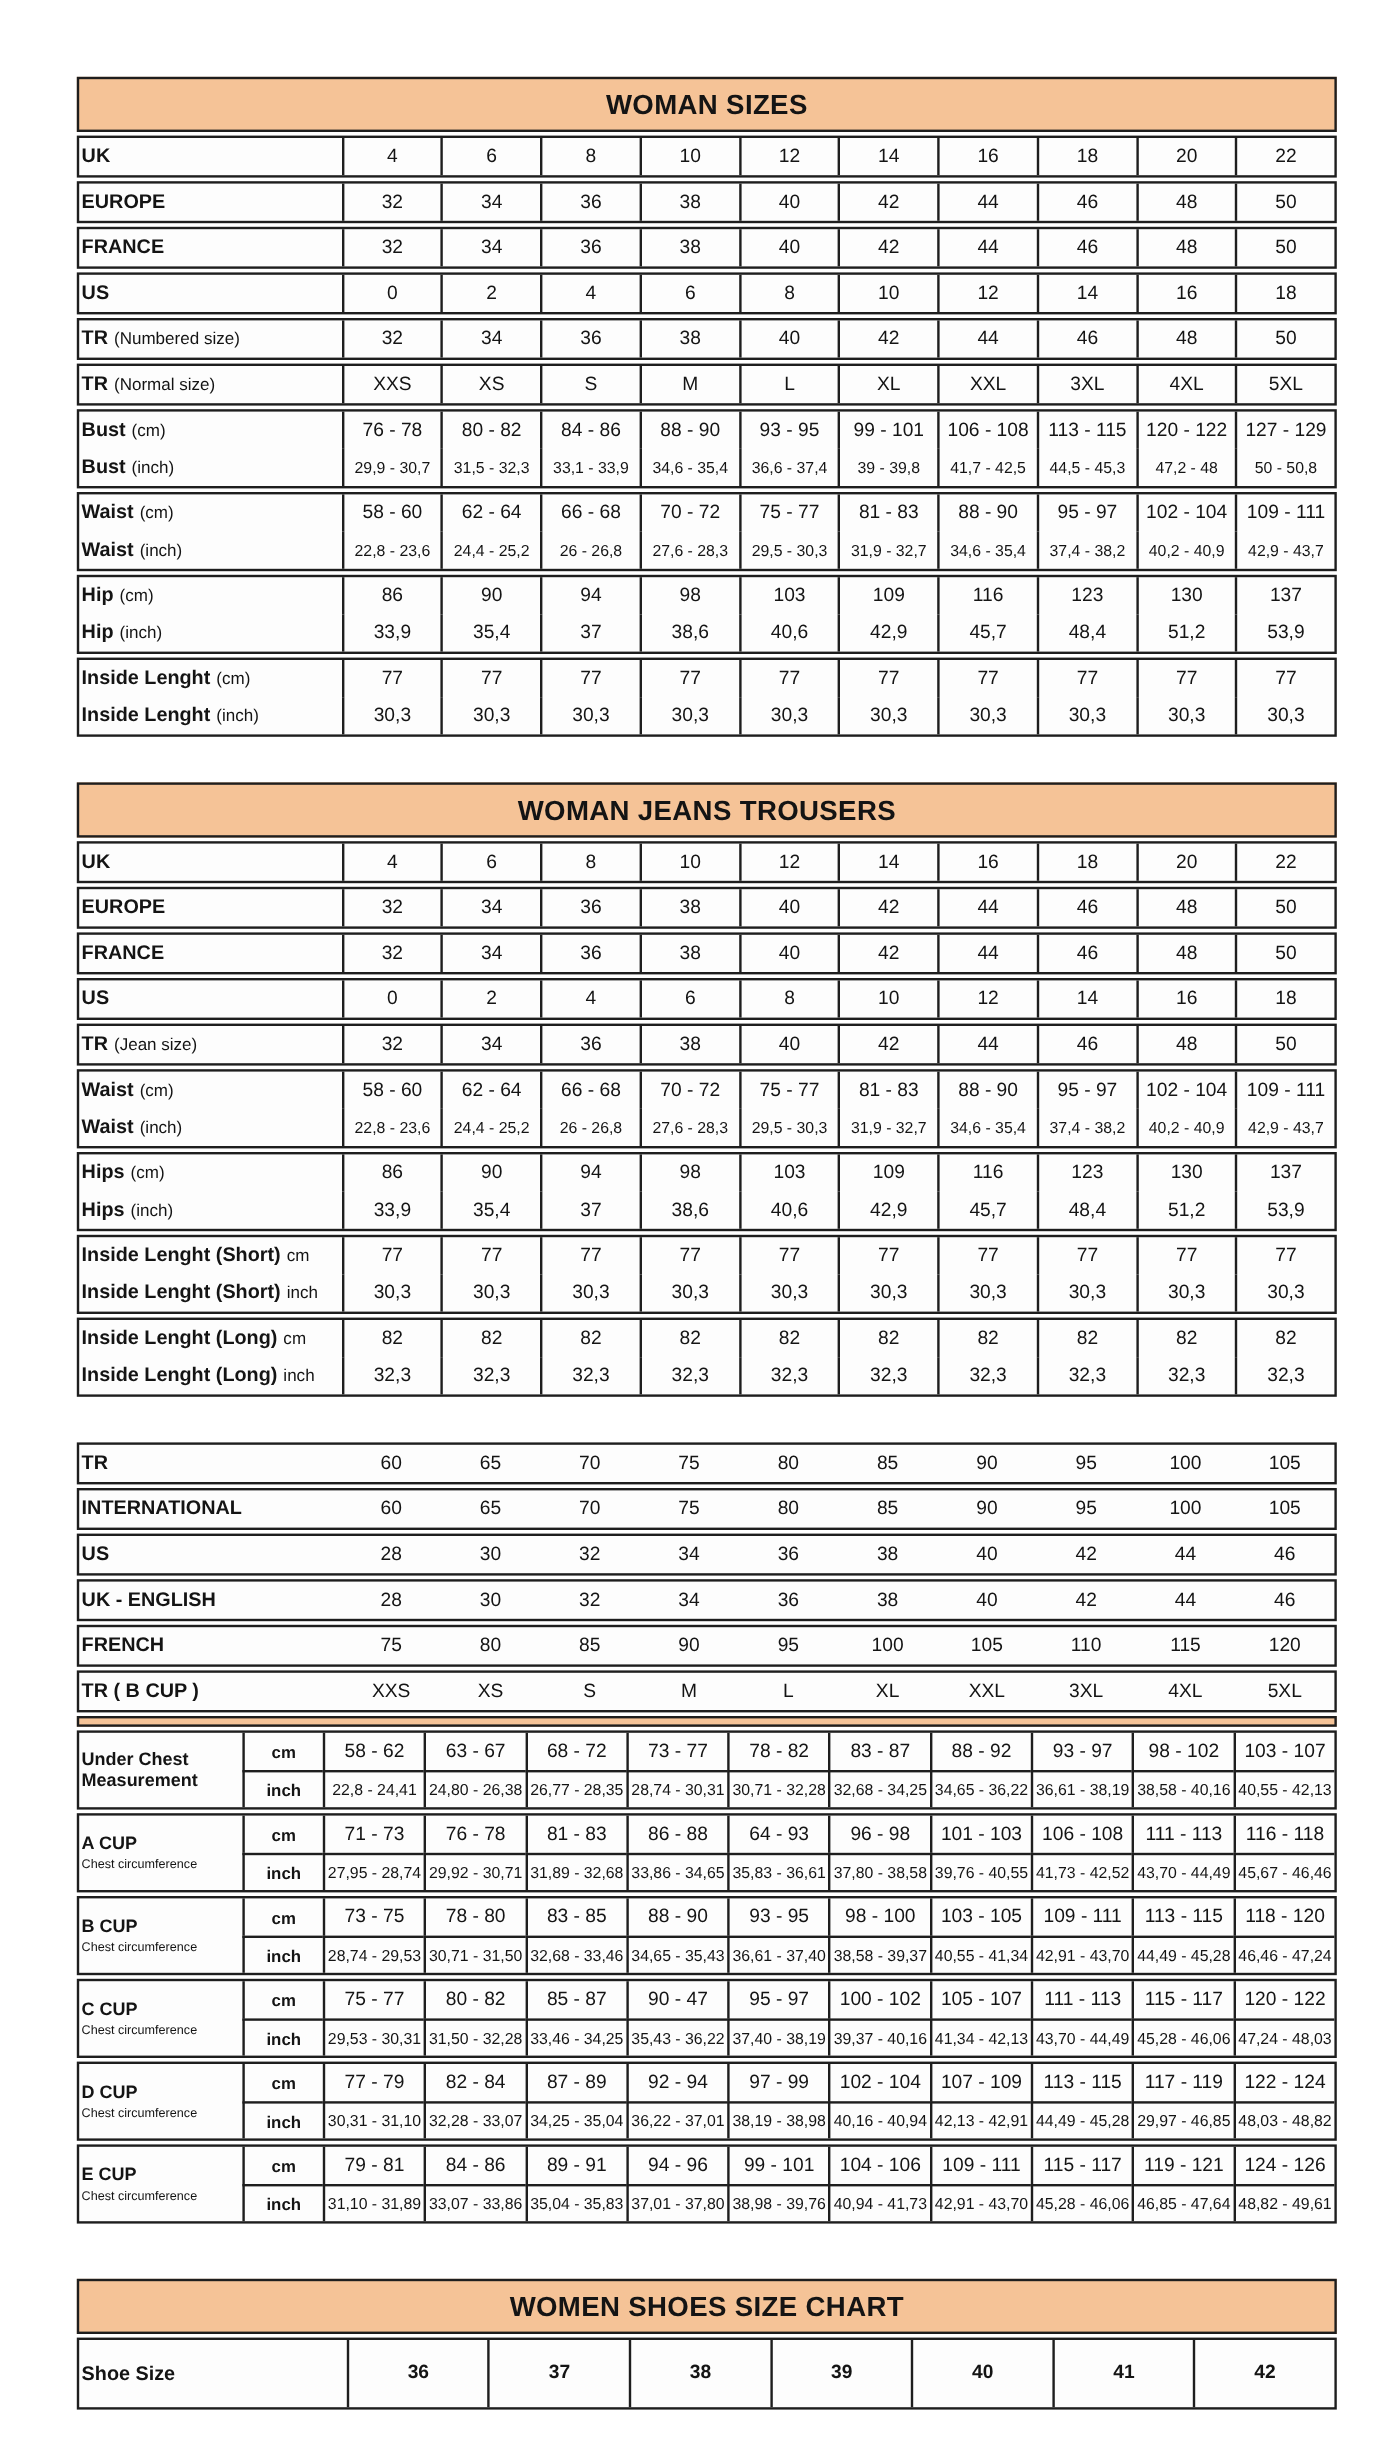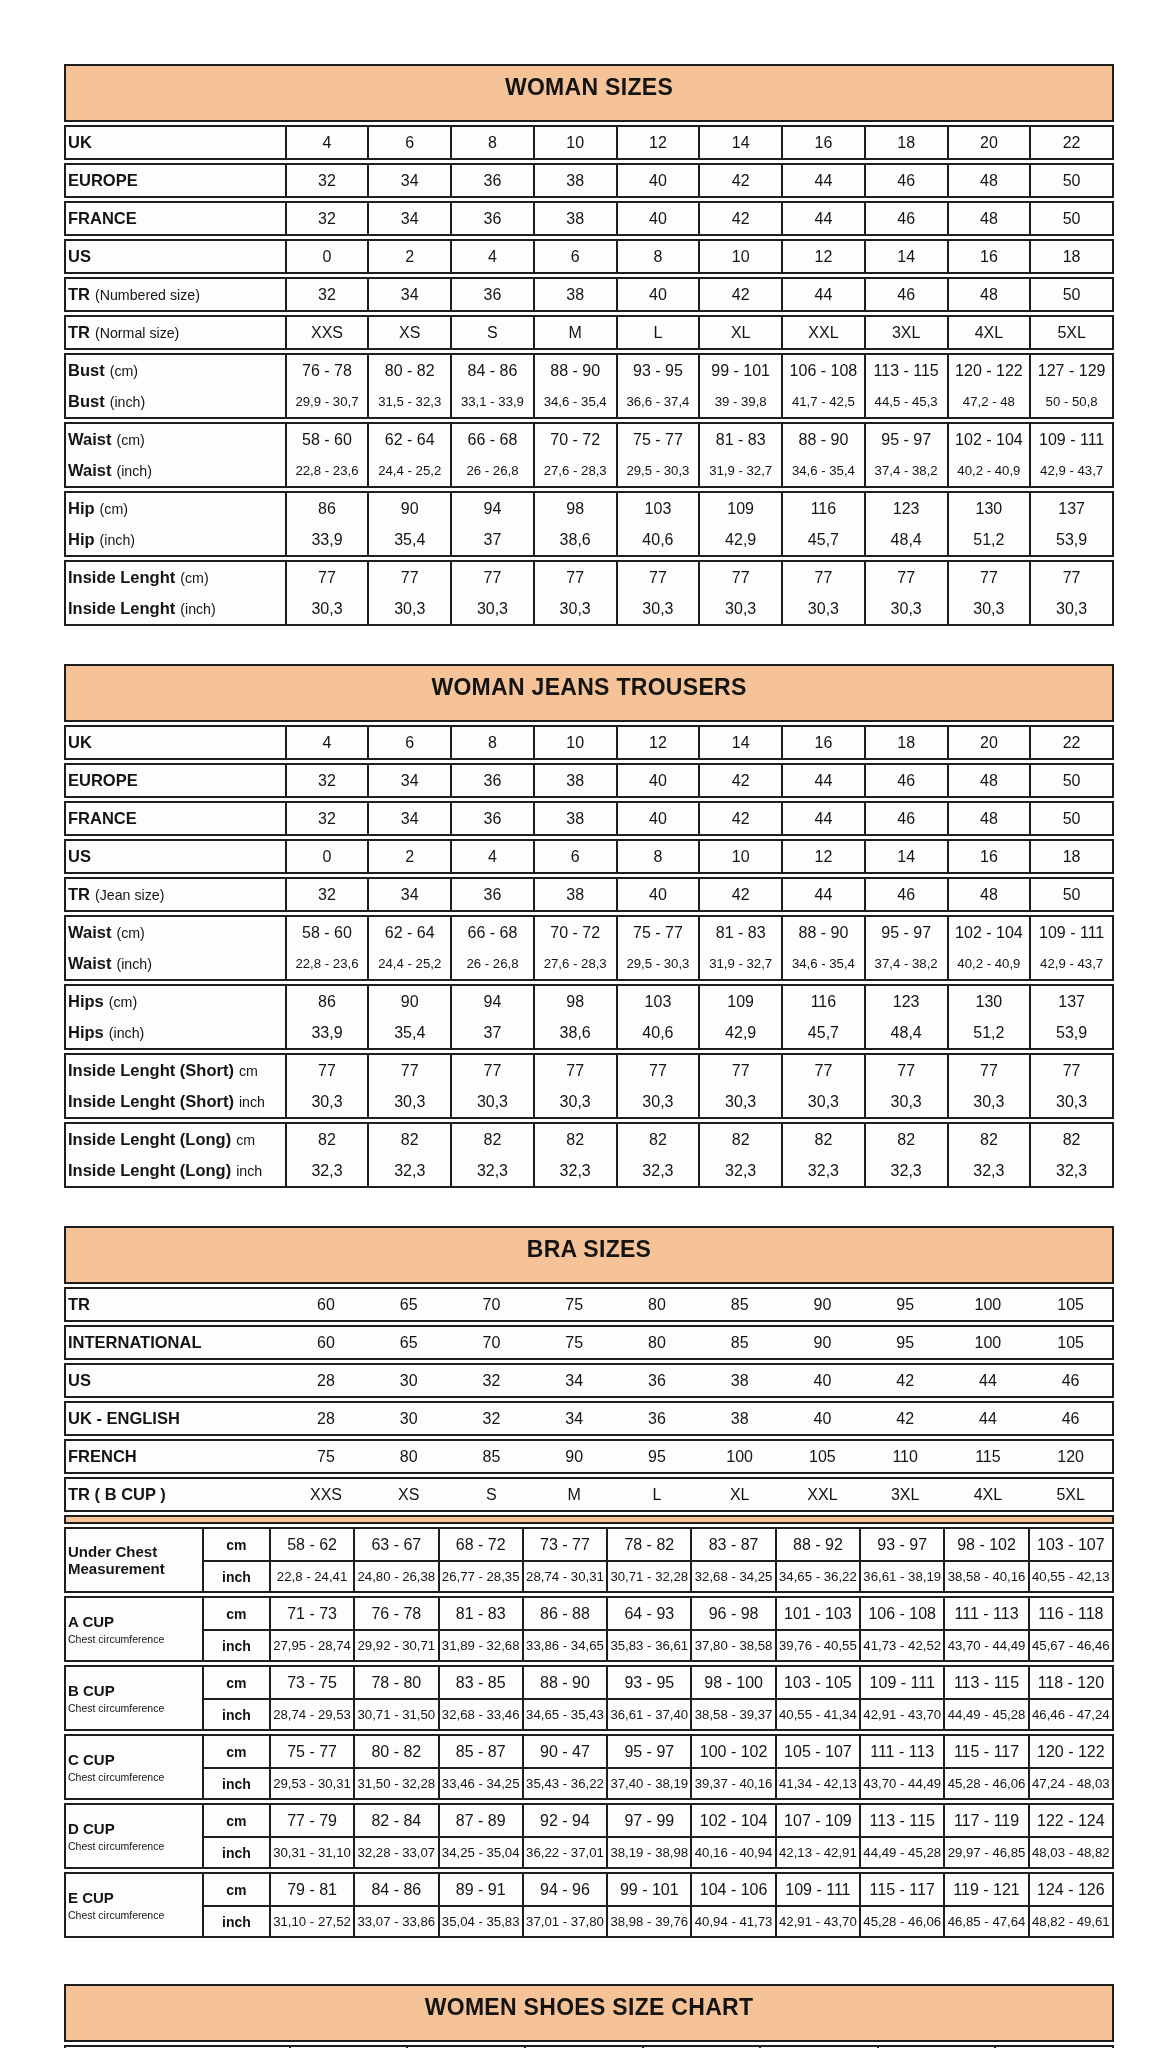--- a/index.html
+++ b/index.html
@@ -9,21 +9,21 @@
     width:1164px; height:2048px; background:#ffffff;
     font-family:"Liberation Sans", sans-serif; color:#141414;
   }
   .page { padding:64px 50px 0 64px; }
   .tbl { width:1050px; }
   .gap-sm { margin-top:38px; }
   .gap-lg { margin-top:46px; }
 
   .thead {
     background:var(--accent); border:2px solid var(--bd);
-    text-align:center; padding:8px 0 19px;
+    text-align:center; padding:8px 0 7px;
   }
   .ttl { font-size:23px; font-weight:bold; letter-spacing:.3px; }
   .sub { font-size:12.5px; font-weight:bold; margin-top:1px; }
 
   .grp {
     border:2px solid var(--bd); margin-top:3px;
     display:grid; background:#fdfdfd;
   }
   .g-sizes { grid-template-columns:20.9% repeat(10,1fr); }
   .g-shoes { grid-template-columns:21.3% repeat(7,1fr); }
@@ -472,23 +472,20 @@
         <div class="cell val">32,3</div>
         <div class="cell val">32,3</div>
         <div class="cell val">32,3</div>
         <div class="cell val">32,3</div>
         <div class="cell val">32,3</div>
         <div class="cell val">32,3</div>
       </div>
     </section>
 
   <section class="tbl gap-sm">
-    <header class="thead">
-      <div class="ttl">BRA SIZES</div>
-    </header>
   <div class="grp g-sizes plain">
         <div class="cell lbl">
           <b>TR</b>
         </div>
         <div class="cell val">60</div>
         <div class="cell val">65</div>
         <div class="cell val">70</div>
         <div class="cell val">75</div>
         <div class="cell val">80</div>
         <div class="cell val">85</div>
@@ -722,21 +719,21 @@
         <div class="cell val">84 - 86</div>
         <div class="cell val">89 - 91</div>
         <div class="cell val">94 - 96</div>
         <div class="cell val">99 - 101</div>
         <div class="cell val">104 - 106</div>
         <div class="cell val">109 - 111</div>
         <div class="cell val">115 - 117</div>
         <div class="cell val">119 - 121</div>
         <div class="cell val">124 - 126</div>
         <div class="cell unit tline">inch</div>
-        <div class="cell val sm tline">31,10 - 27,52</div>
+        <div class="cell val sm tline">31,10 - 31,89</div>
         <div class="cell val sm tline">33,07 - 33,86</div>
         <div class="cell val sm tline">35,04 - 35,83</div>
         <div class="cell val sm tline">37,01 - 37,80</div>
         <div class="cell val sm tline">38,98 - 39,76</div>
         <div class="cell val sm tline">40,94 - 41,73</div>
         <div class="cell val sm tline">42,91 - 43,70</div>
         <div class="cell val sm tline">45,28 - 46,06</div>
         <div class="cell val sm tline">46,85 - 47,64</div>
         <div class="cell val sm tline">48,82 - 49,61</div>
       </div>

